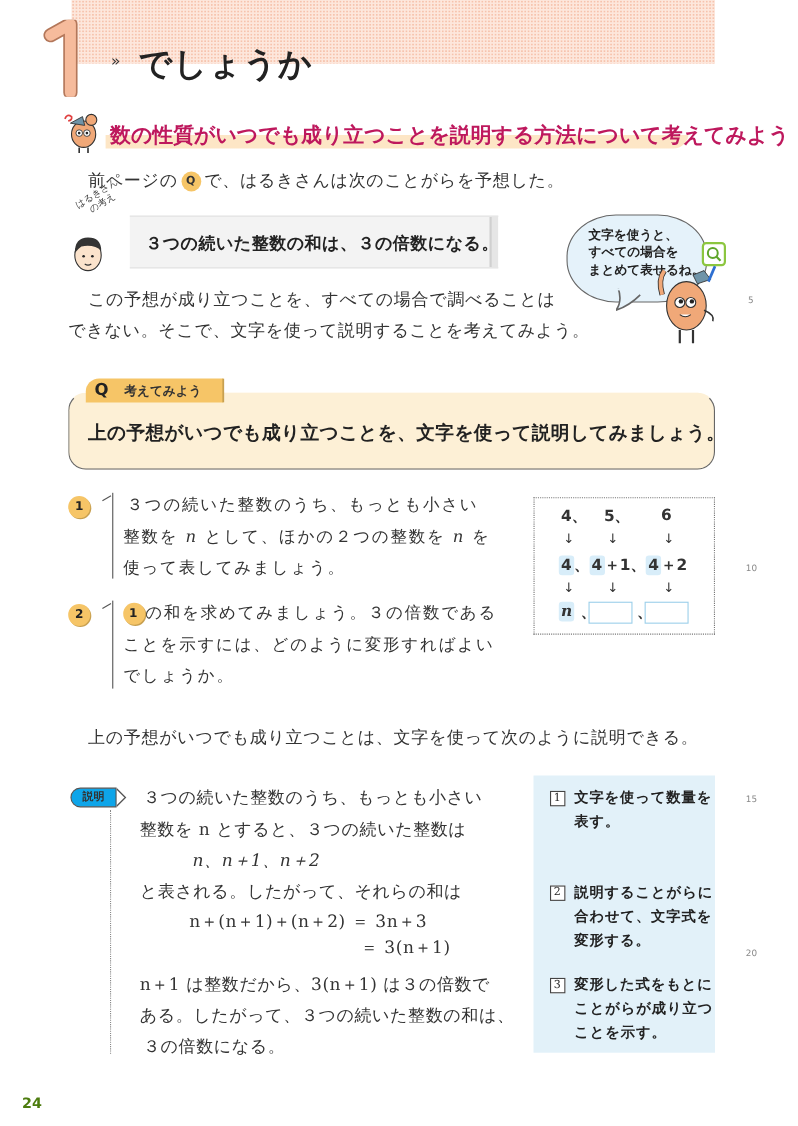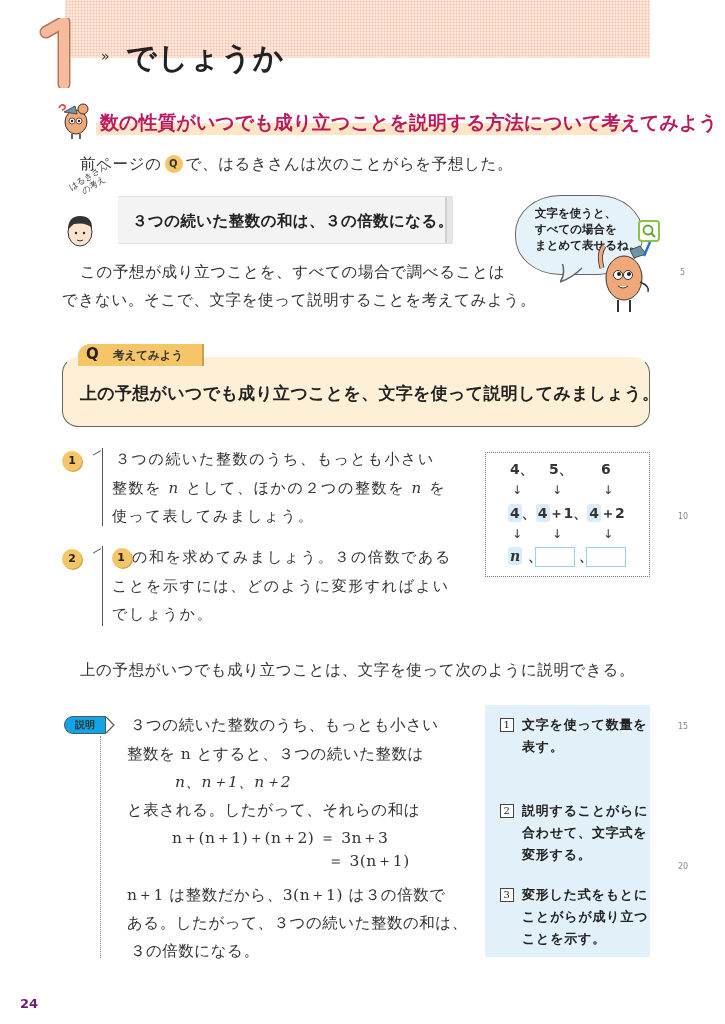--- a/index.html
+++ b/index.html
@@ -140,21 +140,21 @@
 
   
   .steps-box { position: absolute; left: 485px; top: 705px; width: 165px; height: 252px; background: #e2f1f9; }
   .step-line { position: absolute; font-size: 13px; font-weight: bold; color: #222; white-space: nowrap; letter-spacing: 0.8px; }
   .step-num {
     display: inline-block; width: 14px; height: 14px; border: 1px solid #444; font-size: 10px;
     text-align: center; line-height: 12px; margin-right: 8px; font-weight: normal; background: #fff;
     vertical-align: 1px;
   }
 
-  .page-number { position: absolute; left: 20px; top: 996px; font-size: 13px; font-weight: bold; color: #701a75; }
+  .page-number { position: absolute; left: 20px; top: 996px; font-size: 13px; font-weight: bold; color: #4d7c0f; }
 </style>
 </head>
 <body>
 
 <div class="header-band"></div>
 <svg class="section-num" viewBox="0 0 46 70">
   <path d="M8 14 L26 4 L26 66" fill="none" stroke="#b3775a" stroke-width="13" stroke-linecap="round" stroke-linejoin="round"></path>
   <path d="M8 14 L26 4 L26 66" fill="none" stroke="#f6bb9c" stroke-width="10" stroke-linecap="round" stroke-linejoin="round"></path>
 </svg>
 <div class="title-chevron">»</div>

